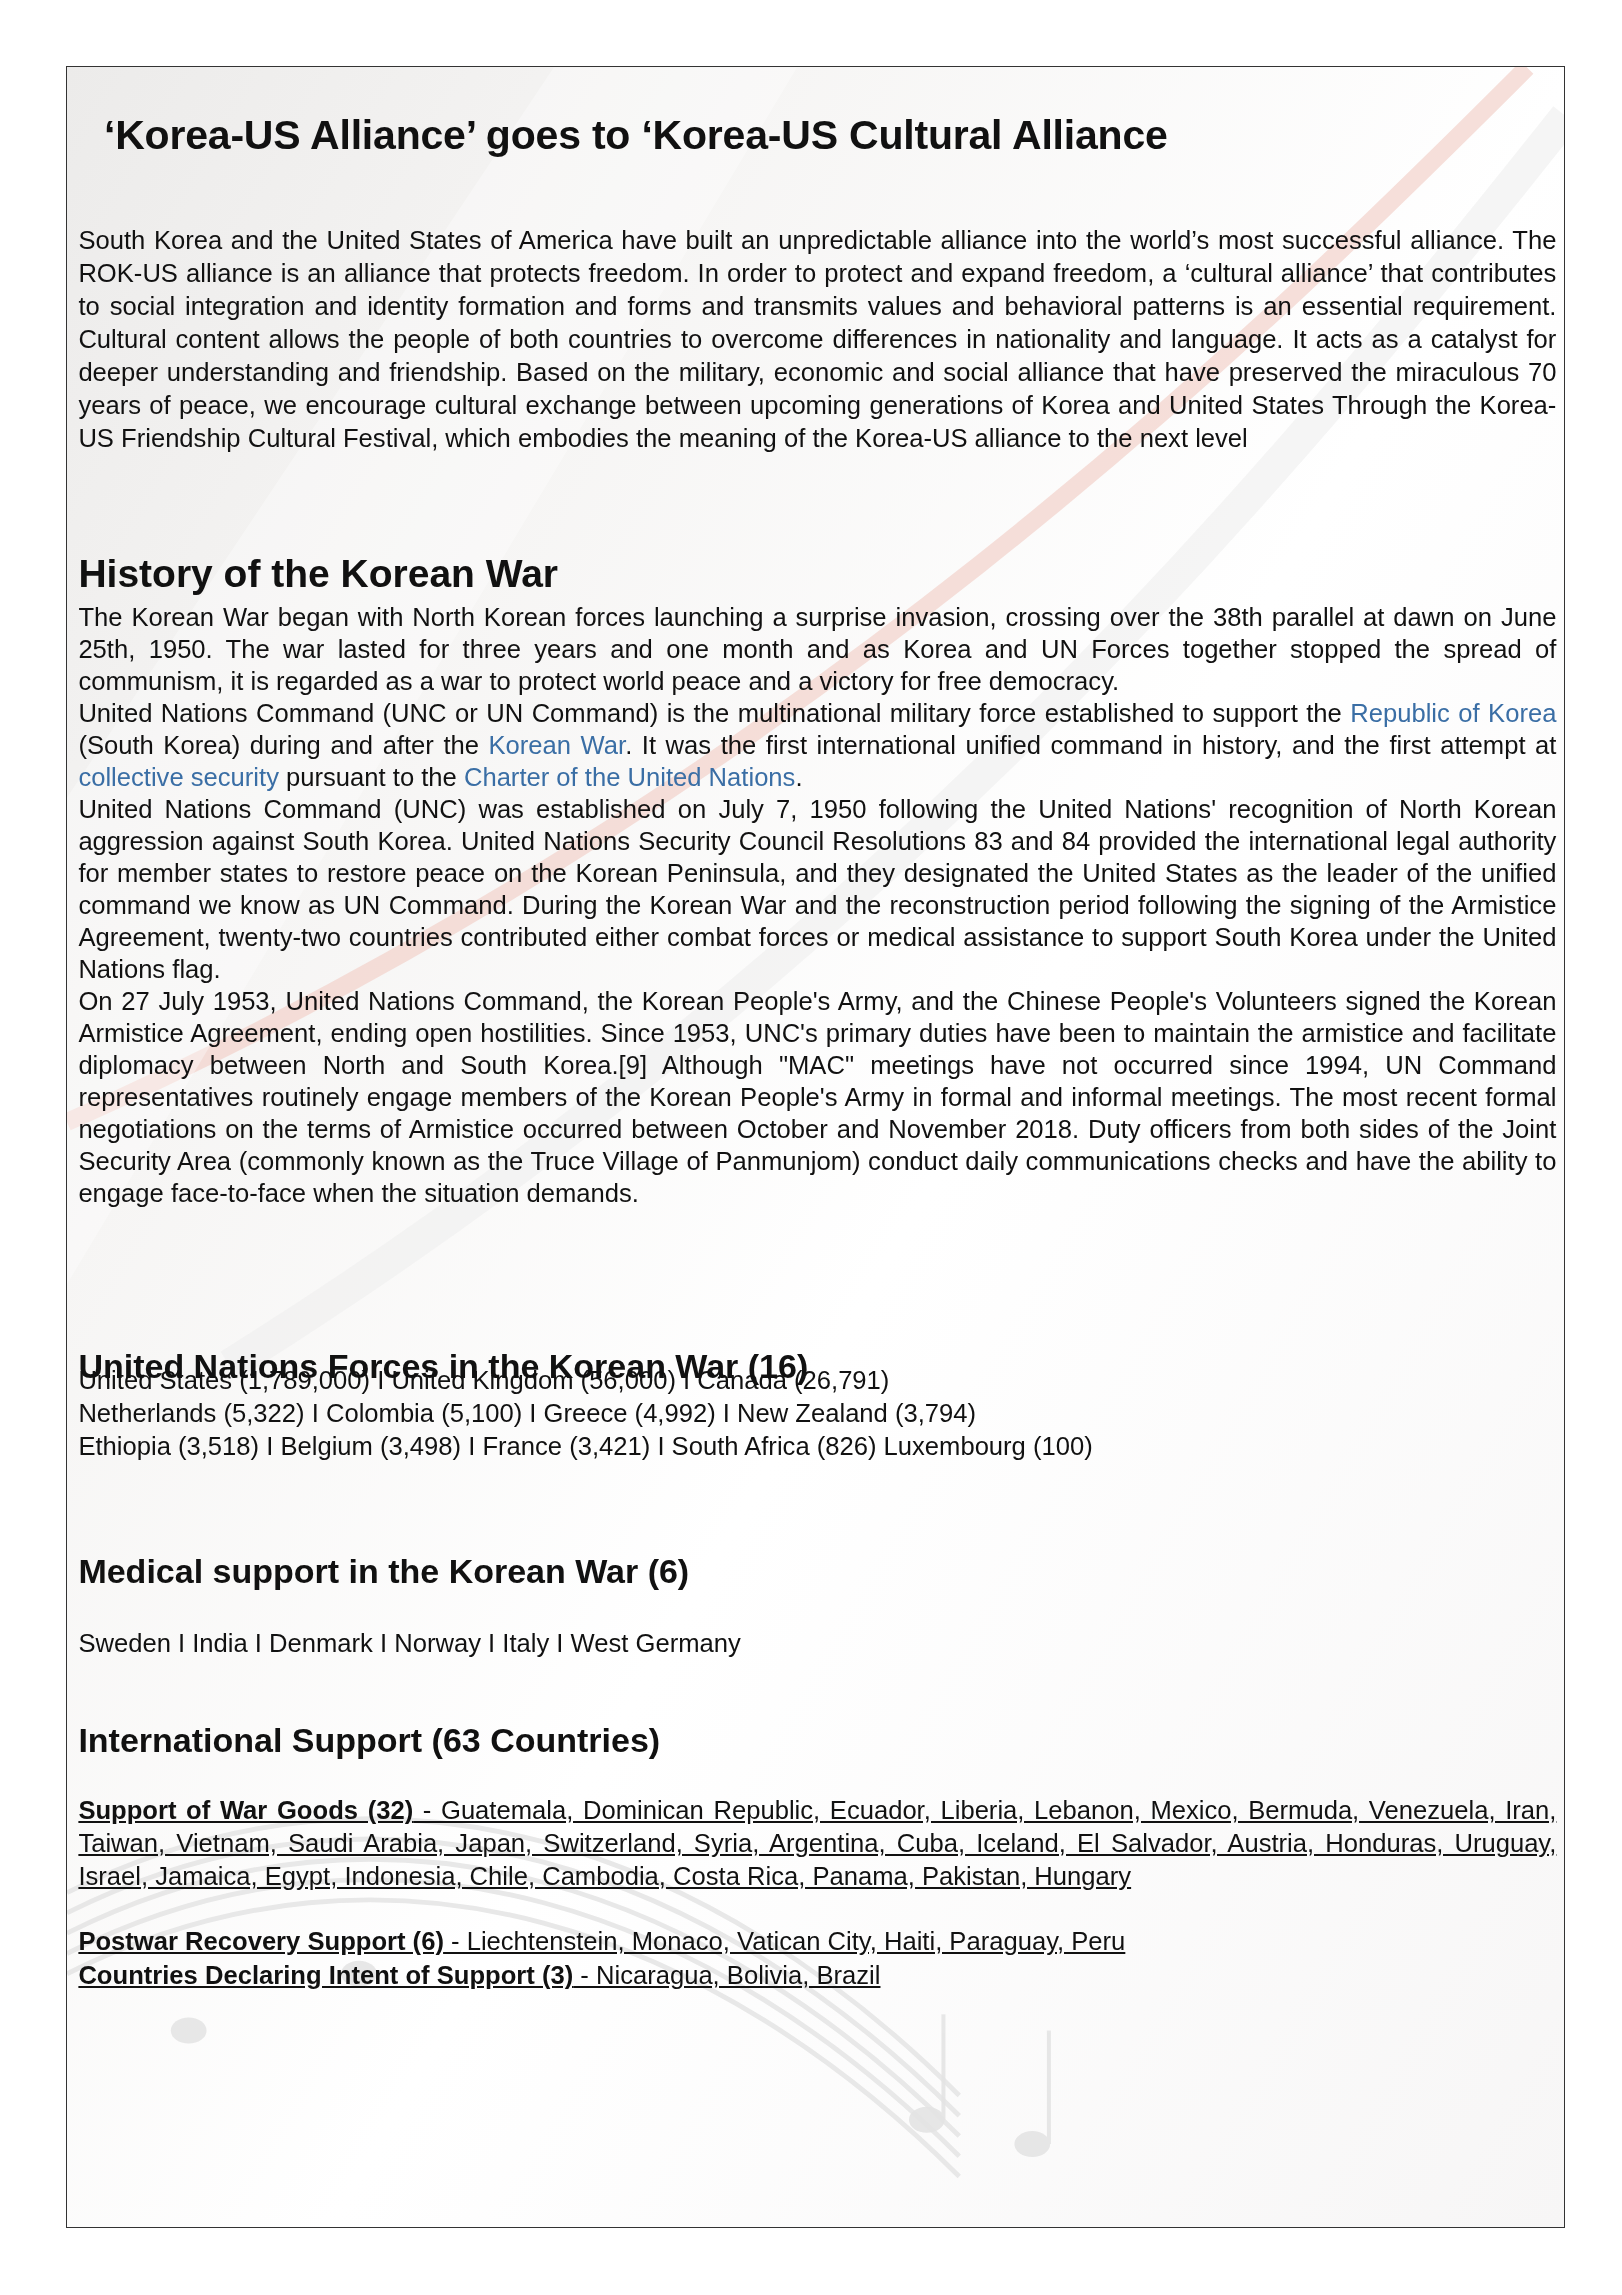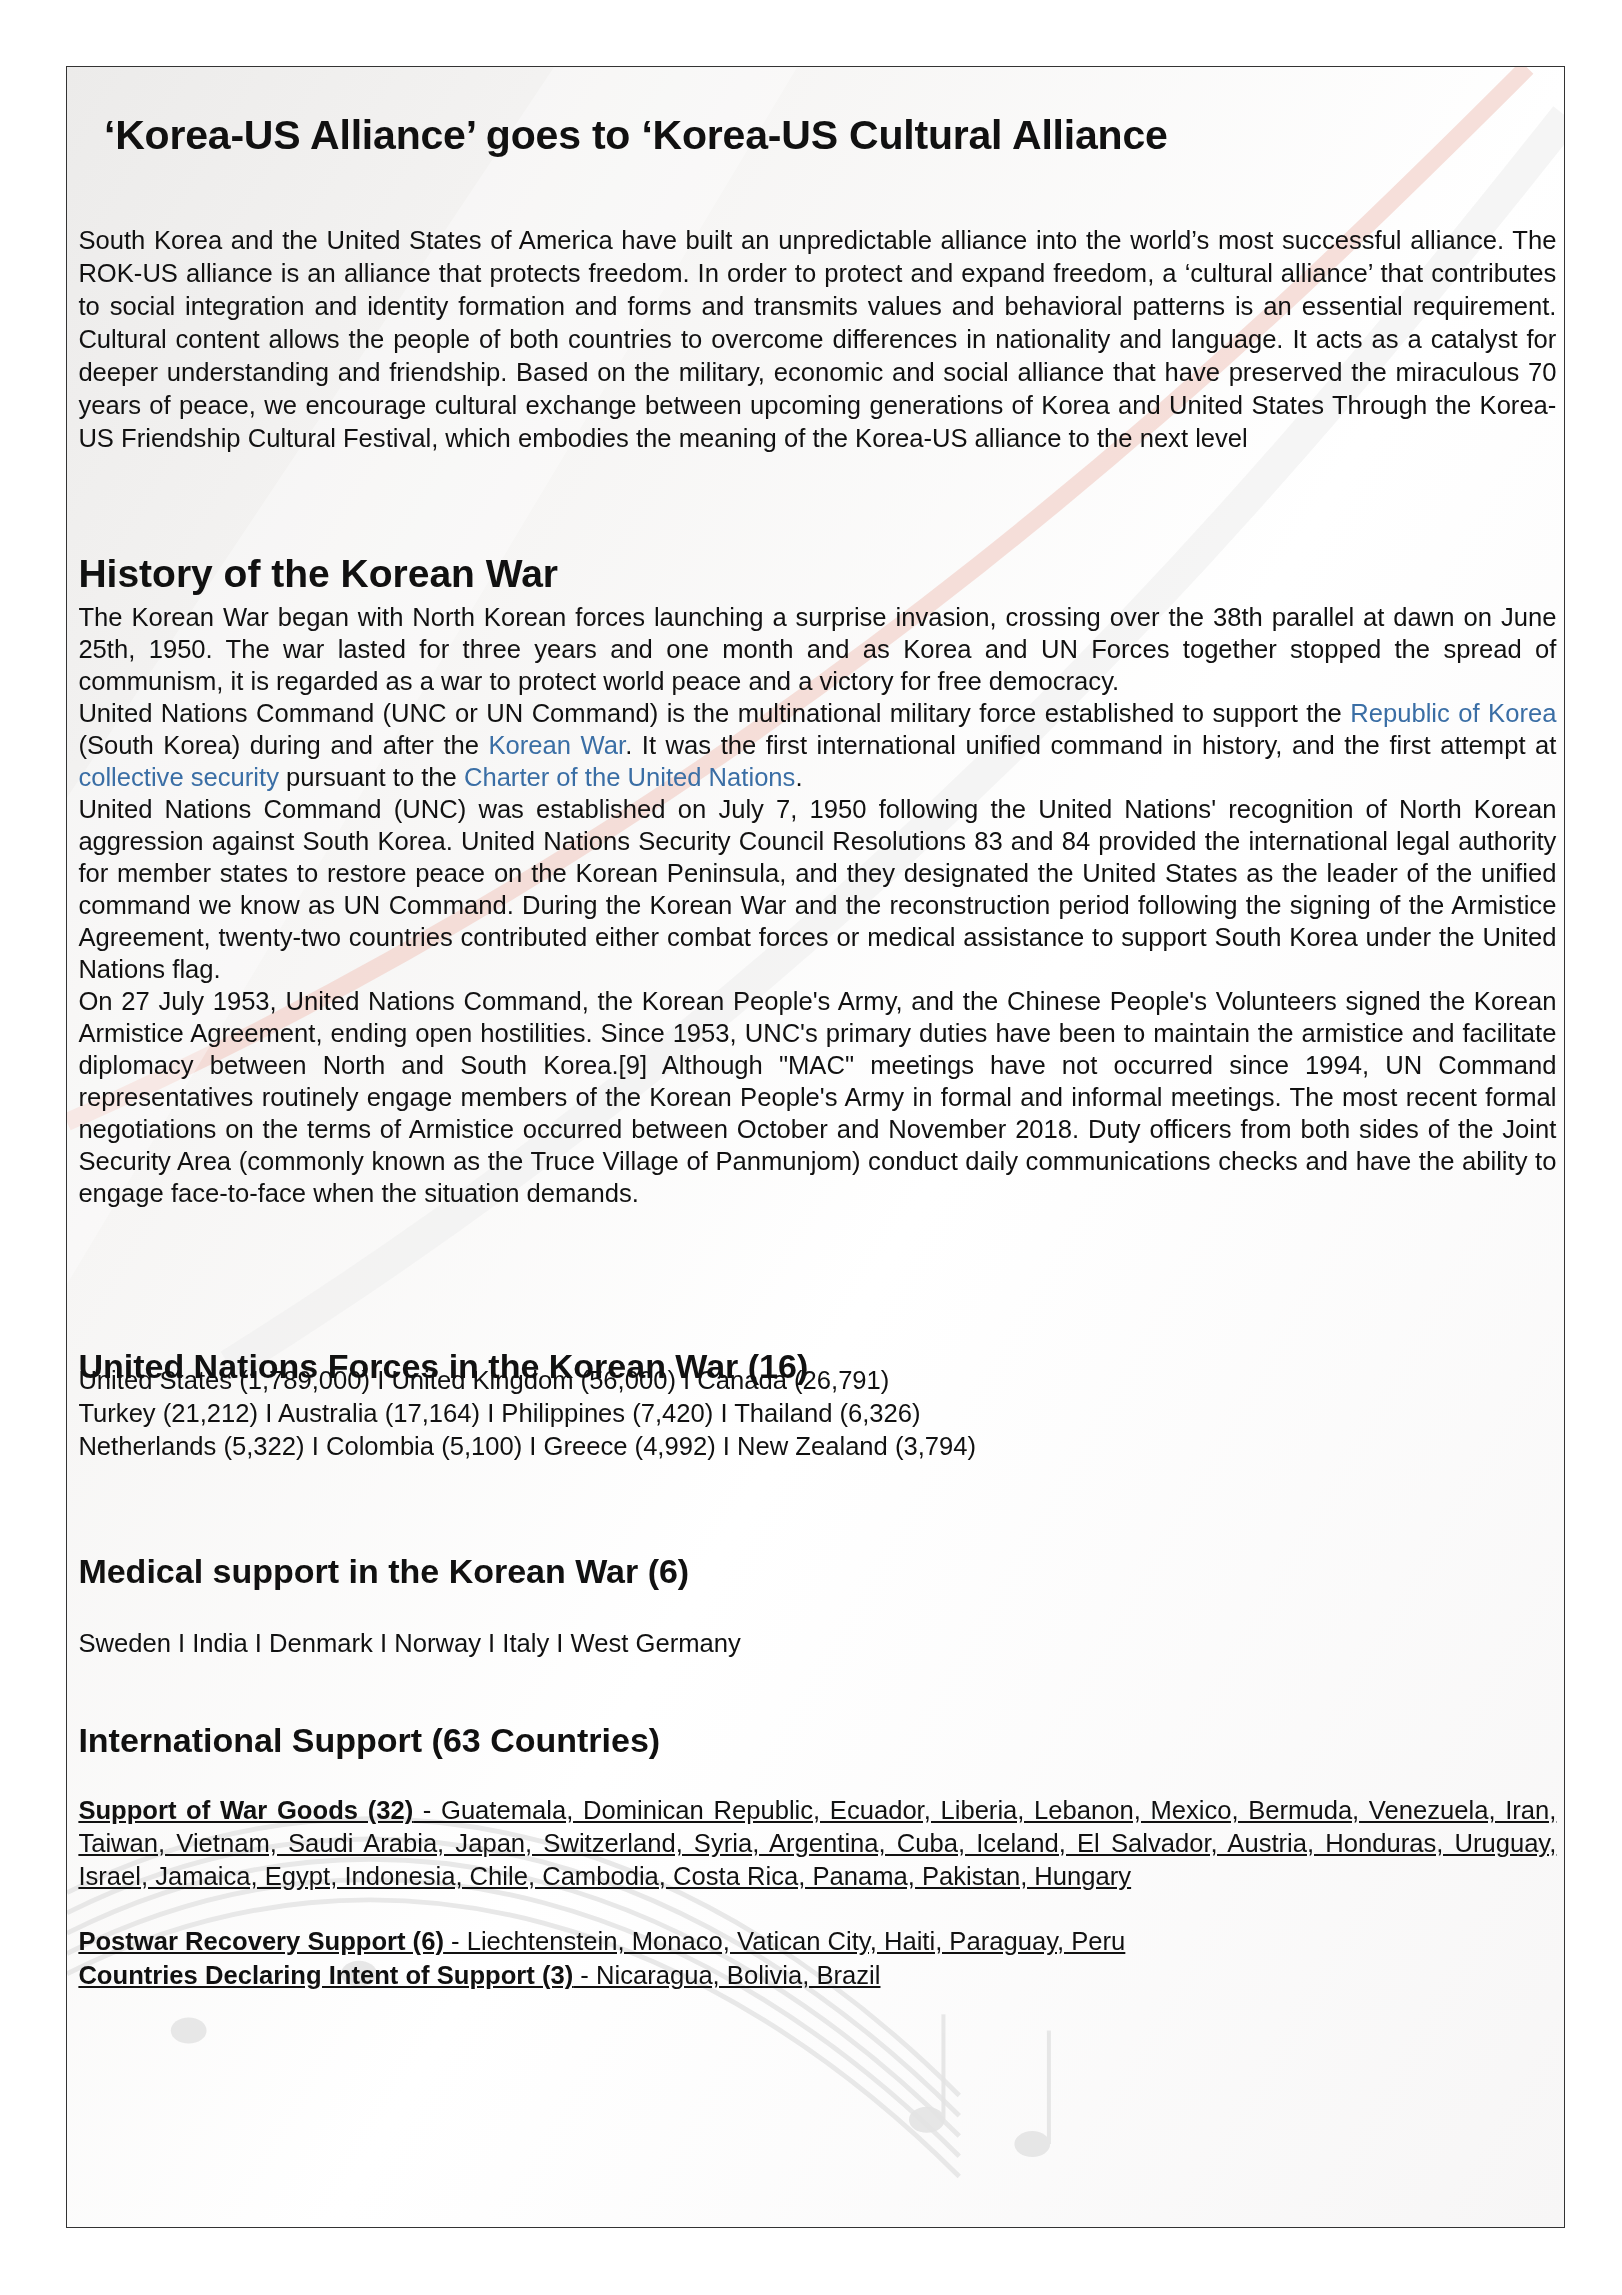--- a/index.html
+++ b/index.html
@@ -71,22 +71,22 @@
     <div class="history">
       <p>The Korean War began with North Korean forces launching a surprise invasion, crossing over the 38th parallel at dawn on June 25th, 1950. The war lasted for three years and one month and as Korea and UN Forces together stopped the spread of communism, it is regarded as a war to protect world peace and a victory for free democracy.</p>
       <p><span>United Nations Command (UNC or UN Command) is the multinational military force established to support the </span><a class="link">Republic of Korea</a><span> (South Korea) during and after the </span><a class="link">Korean War</a><span>. It was the first international unified command in history, and the first attempt at </span><a class="link">collective security</a><span> pursuant to the </span><a class="link">Charter of the United Nations</a><span>.</span></p>
       <p>United Nations Command (UNC) was established on July 7, 1950 following the United Nations' recognition of North Korean aggression against South Korea. United Nations Security Council Resolutions 83 and 84 provided the international legal authority for member states to restore peace on the Korean Peninsula, and they designated the United States as the leader of the unified command we know as UN Command.  During the Korean War and the reconstruction period following the signing of the Armistice Agreement, twenty-two countries contributed either combat forces or medical assistance to support South Korea under the United Nations flag.</p>
       <p>On 27 July 1953, United Nations Command, the Korean People's Army, and the Chinese People's Volunteers signed the Korean Armistice Agreement, ending open hostilities. Since 1953, UNC's primary duties have been to maintain the armistice and facilitate diplomacy between North and South Korea.[9] Although "MAC" meetings have not occurred since 1994, UN Command representatives routinely engage members of the Korean People's Army in formal and informal meetings. The most recent formal negotiations on the terms of Armistice occurred between October and November 2018. Duty officers from both sides of the Joint Security Area (commonly known as the Truce Village of Panmunjom) conduct daily communications checks and have the ability to engage face-to-face when the situation demands.</p>
     </div>
 
     <h2 class="h2 mid" style="top:1280px;">United Nations Forces in the Korean War (16)</h2>
     <div class="list" style="top:1285px;">
       <div>United States (1,789,000) I United Kingdom (56,000) I Canada (26,791)</div>
-      <div>Turkey (21,212) I Australia (17,164) I Philippines (7,420) I Thailand (6,326)</div>
       <div>Netherlands (5,322) I Colombia (5,100) I Greece (4,992) I New Zealand (3,794)</div>
+      <div>Ethiopia (3,518) I Belgium (3,498) I France (3,421) I South Africa (826) Luxembourg (100)</div>
     </div>
 
     <h2 class="h2 mid" style="top:1485px;">Medical support in the Korean War (6)</h2>
     <div class="list" style="top:1548px;">
       <div>Sweden I India I Denmark I Norway I Italy I West Germany</div>
     </div>
 
     <h2 class="h2 mid" style="top:1654px;">International Support (63 Countries)</h2>
     <div class="support" style="top:1727px;">
       <b>Support of War Goods (32)</b><span> - Guatemala, Dominican Republic, Ecuador, Liberia, Lebanon, Mexico, Bermuda, Venezuela, Iran, Taiwan, Vietnam, Saudi Arabia, Japan, Switzerland, Syria, Argentina, Cuba, Iceland, El Salvador, Austria, Honduras, Uruguay, Israel, Jamaica, Egypt, Indonesia, Chile, Cambodia, Costa Rica, Panama, Pakistan, Hungary</span>

